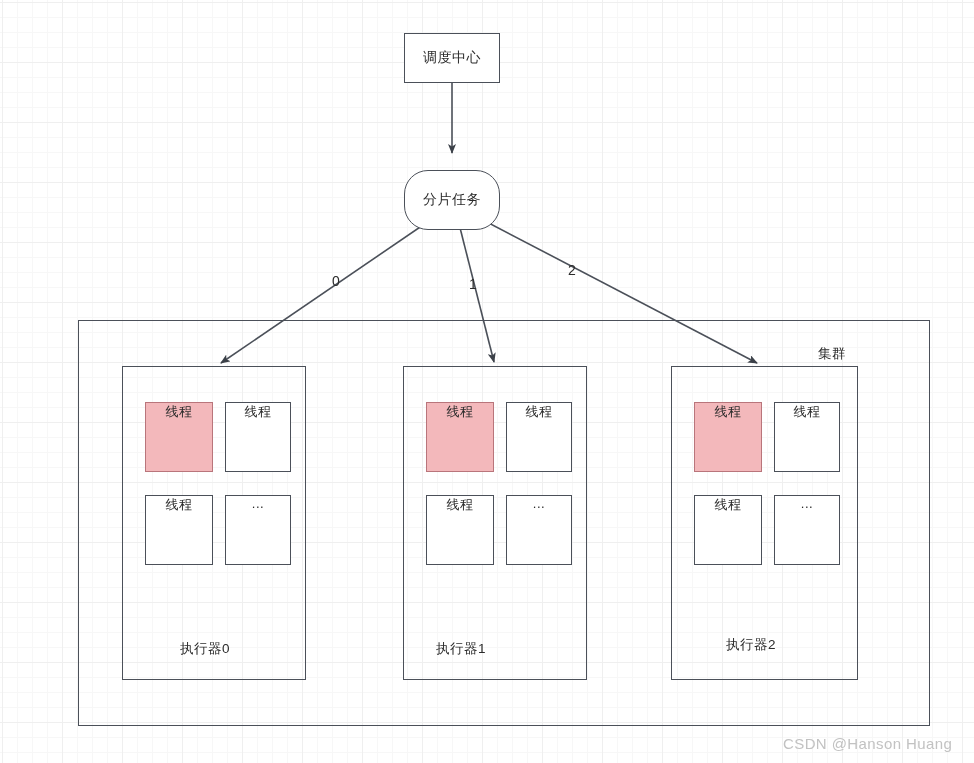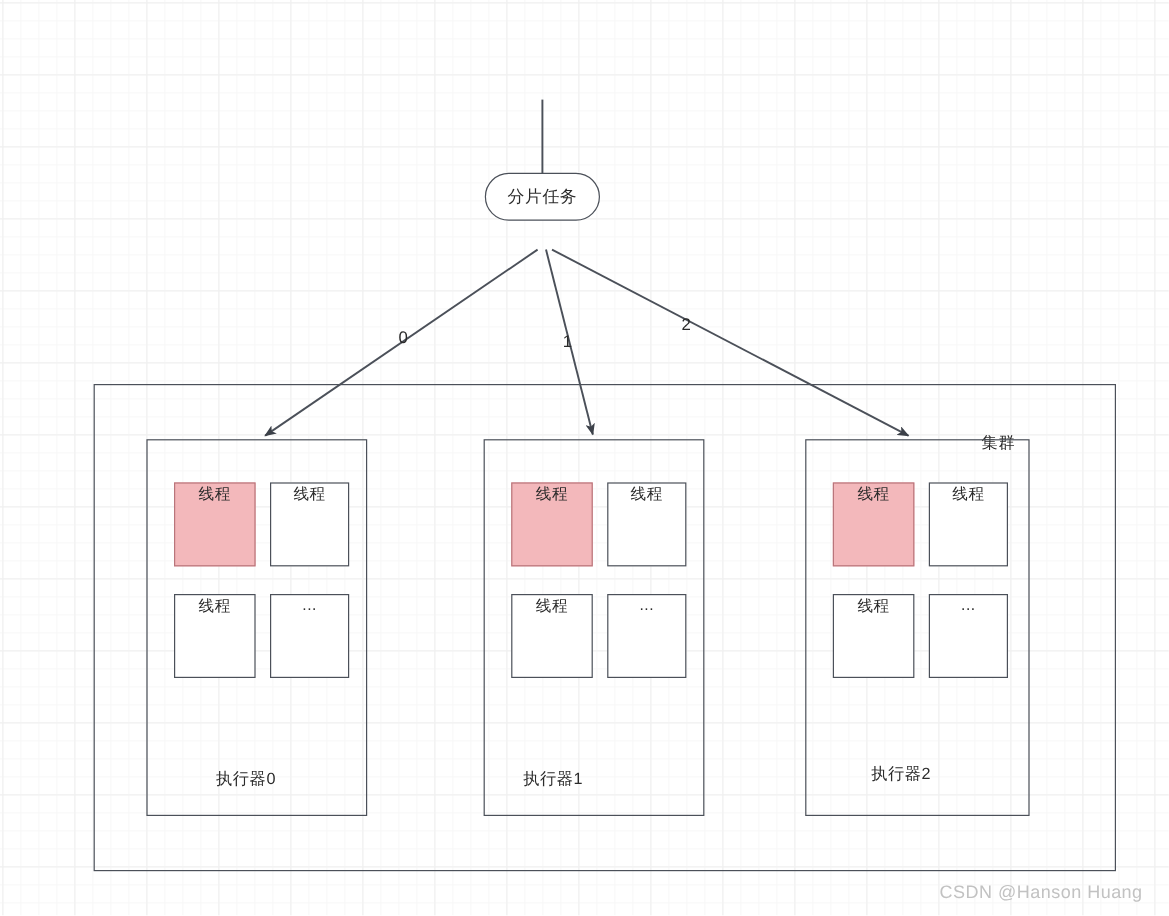--- a/index.html
+++ b/index.html
@@ -105,37 +105,40 @@
 
     <line x1="452" y1="83" x2="452" y2="153" stroke="#4b5059" stroke-width="1.6" marker-end="url(#arrowhead)"></line>
 
     <line x1="448" y1="208" x2="221" y2="363" stroke="#4b5059" stroke-width="1.6" marker-end="url(#arrowhead)"></line>
 
     <line x1="455" y1="208" x2="494" y2="362" stroke="#4b5059" stroke-width="1.6" marker-end="url(#arrowhead)"></line>
 
     <line x1="460" y1="208" x2="757" y2="363" stroke="#4b5059" stroke-width="1.6" marker-end="url(#arrowhead)"></line>
   </svg>
 
+  <div class="node" style="left:404px; top:33px; width:96px; height:50px;">
+    <span>调度中心</span>
+  </div>
 
-  <div class="node" style="left:404px; top:144px; width:96px; height:40px;border-radius:24px;">
+  <div class="node" style="left:404px; top:170px; width:96px; height:60px;border-radius:24px;">
     <span>分片任务</span>
   </div>
 
   <div class="edge-label" style="left:332px; top:273px;">
     <span>0</span>
   </div>
   <div class="edge-label" style="left:469px; top:276px;">
     <span>1</span>
   </div>
   <div class="edge-label" style="left:568px; top:262px;">
     <span>2</span>
   </div>
 
   <div class="container-node" style="left:78px; top:320px; width:852px; height:406px;"></div>
-  <div class="container-label" style="left:818px; top:360px;">
+  <div class="container-label" style="left:818px; top:345px;">
     <span>集群</span>
   </div>
 
   <div class="container-node" style="left:122px; top:366px; width:184px; height:314px;"></div>
   <div class="thread-node busy" style="left:145px; top:402px; width:68px; height:70px;">
     <span>线程</span>
   </div>
   <div class="thread-node" style="left:225px; top:402px; width:66px; height:70px;">
     <span>线程</span>
   </div>

